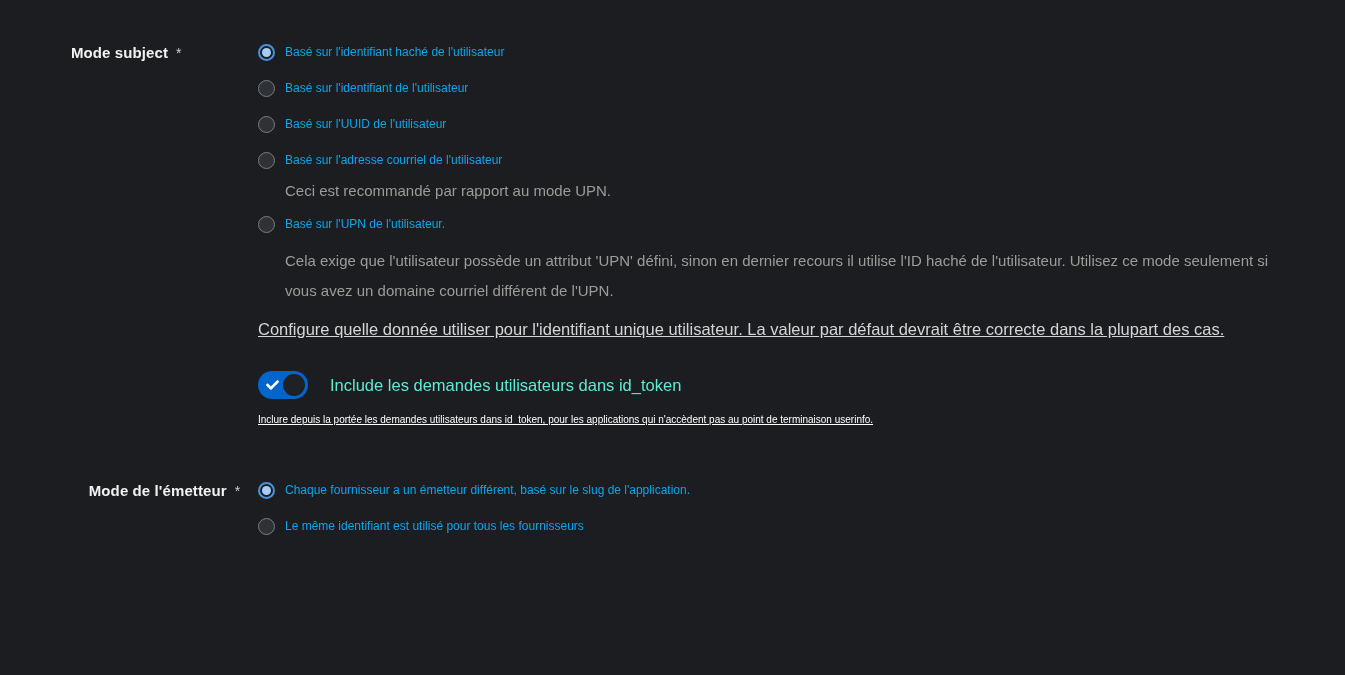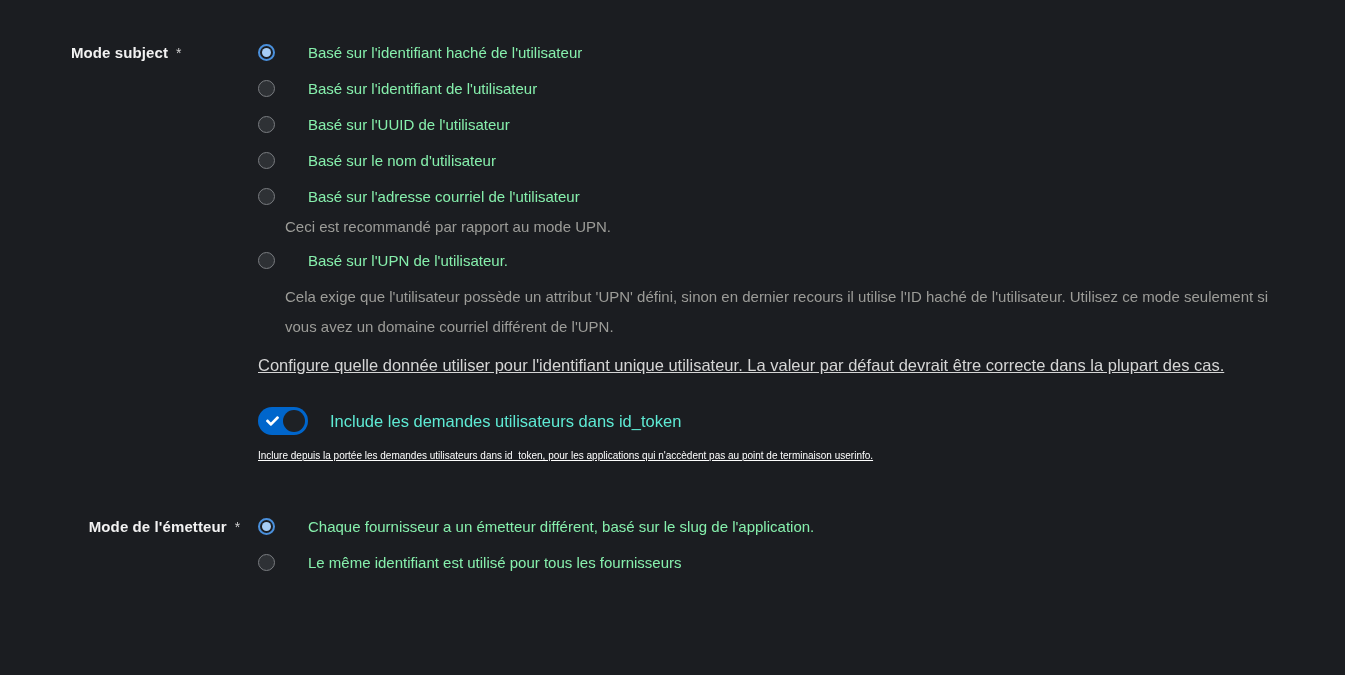--- a/index.html
+++ b/index.html
@@ -36,21 +36,21 @@
     position:relative;
   }
   .radio.checked {
     border:2px solid #4a90dc;
     background:#1b1d21;
   }
   .radio.checked::after {
     content:""; position:absolute; inset:2px;
     border-radius:50%; background:#a6cdf6;
   }
-  .radio-label { font-size:15px; color:#86efac;margin-left:23px; }
+  .radio-label { font-size:12px; color:#0ea5e9; }
 
   .option-desc {
     margin:-4px 0 10px 27px;
     font-size:15px; line-height:22px;
     color:#9c9c98;
   }
   .option-desc.wide {
     margin-top:-2px; margin-bottom:8px;
     line-height:30px; max-width:1005px;
   }
@@ -101,24 +101,20 @@
       <label class="radio-item">
         <span class="radio"></span>
         <span class="radio-label">Basé sur l'identifiant de l'utilisateur</span>
       </label>
 
       <label class="radio-item">
         <span class="radio"></span>
         <span class="radio-label">Basé sur l'UUID de l'utilisateur</span>
       </label>
 
-      <label class="radio-item">
-        <span class="radio"></span>
-        <span class="radio-label">Basé sur le nom d'utilisateur</span>
-      </label>
 
       <label class="radio-item">
         <span class="radio"></span>
         <span class="radio-label">Basé sur l'adresse courriel de l'utilisateur</span>
       </label>
       <div class="option-desc">Ceci est recommandé par rapport au mode UPN.</div>
 
       <label class="radio-item">
         <span class="radio"></span>
         <span class="radio-label">Basé sur l'UPN de l'utilisateur.</span>

